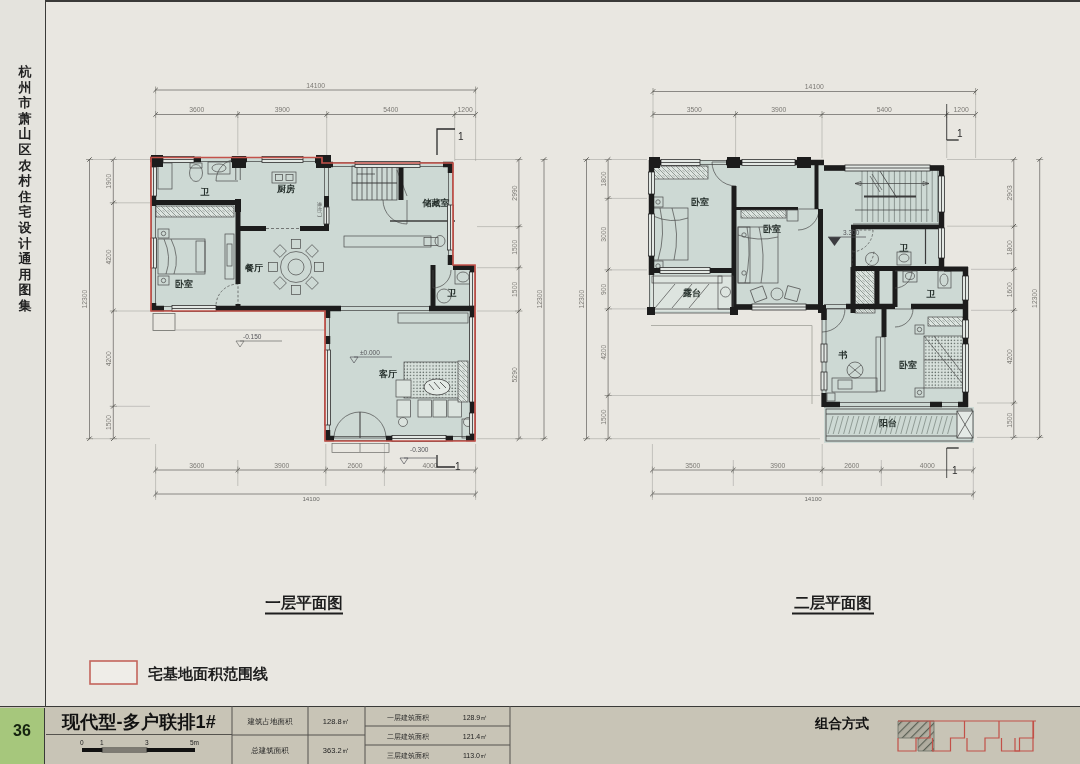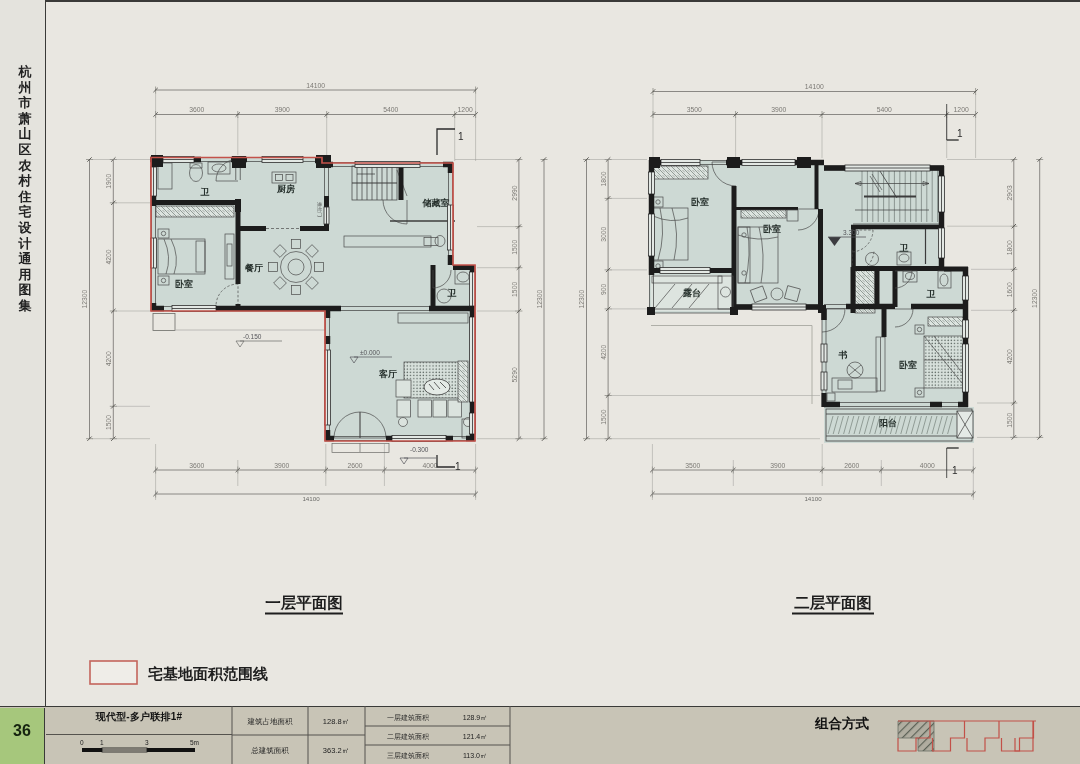--- a/index.html
+++ b/index.html
@@ -1041,21 +1041,21 @@
 
 <text x="148" y="679" font-size="15" font-weight="bold" fill="#1e1e1e">宅基地面积范围线</text>
 </svg>
 
 <div class="abs" style="left:0;top:706px;width:1080px;height:58px;background:#c8c4b6;border-top:1.8px solid #3a3a38;"></div>
 
 <div class="abs" style="left:0;top:707.8px;width:44px;height:56.2px;background:#a6c77c;border-right:1.6px solid #3a3a38;"></div>
 
 <div class="abs" style="left:0;top:722px;width:44px;text-align:center;font-size:16px;font-weight:bold;color:#15230f;">36</div>
 
-<div class="abs" style="left:46px;top:710px;width:186px;text-align:center;font-size:10px;font-weight:bold;color:#111;letter-spacing:0.2px;">现代型-多户联排1#</div>
+<div class="abs" style="left:46px;top:710px;width:186px;text-align:center;font-size:18px;font-weight:bold;color:#111;letter-spacing:0.2px;">现代型-多户联排1#</div>
 
 <div class="abs" style="left:46px;top:734px;width:186px;height:1px;background:#55534e;"></div>
 <svg class="abs" style="left:0;top:706px;" width="1080" height="58" viewBox="0 0 1080 58">
 
 <g>
 <rect x="82" y="42" width="20" height="4" fill="#111"></rect>
 <rect x="102" y="42" width="45" height="4" fill="none" stroke="#111" stroke-width="0.8"></rect>
 <line x1="102" y1="44" x2="147" y2="44" stroke="#111" stroke-width="0.8"></line>
 <rect x="147" y="42" width="48" height="4" fill="#111"></rect>
 <text x="80" y="39" font-size="6.5" fill="#222">0</text>

